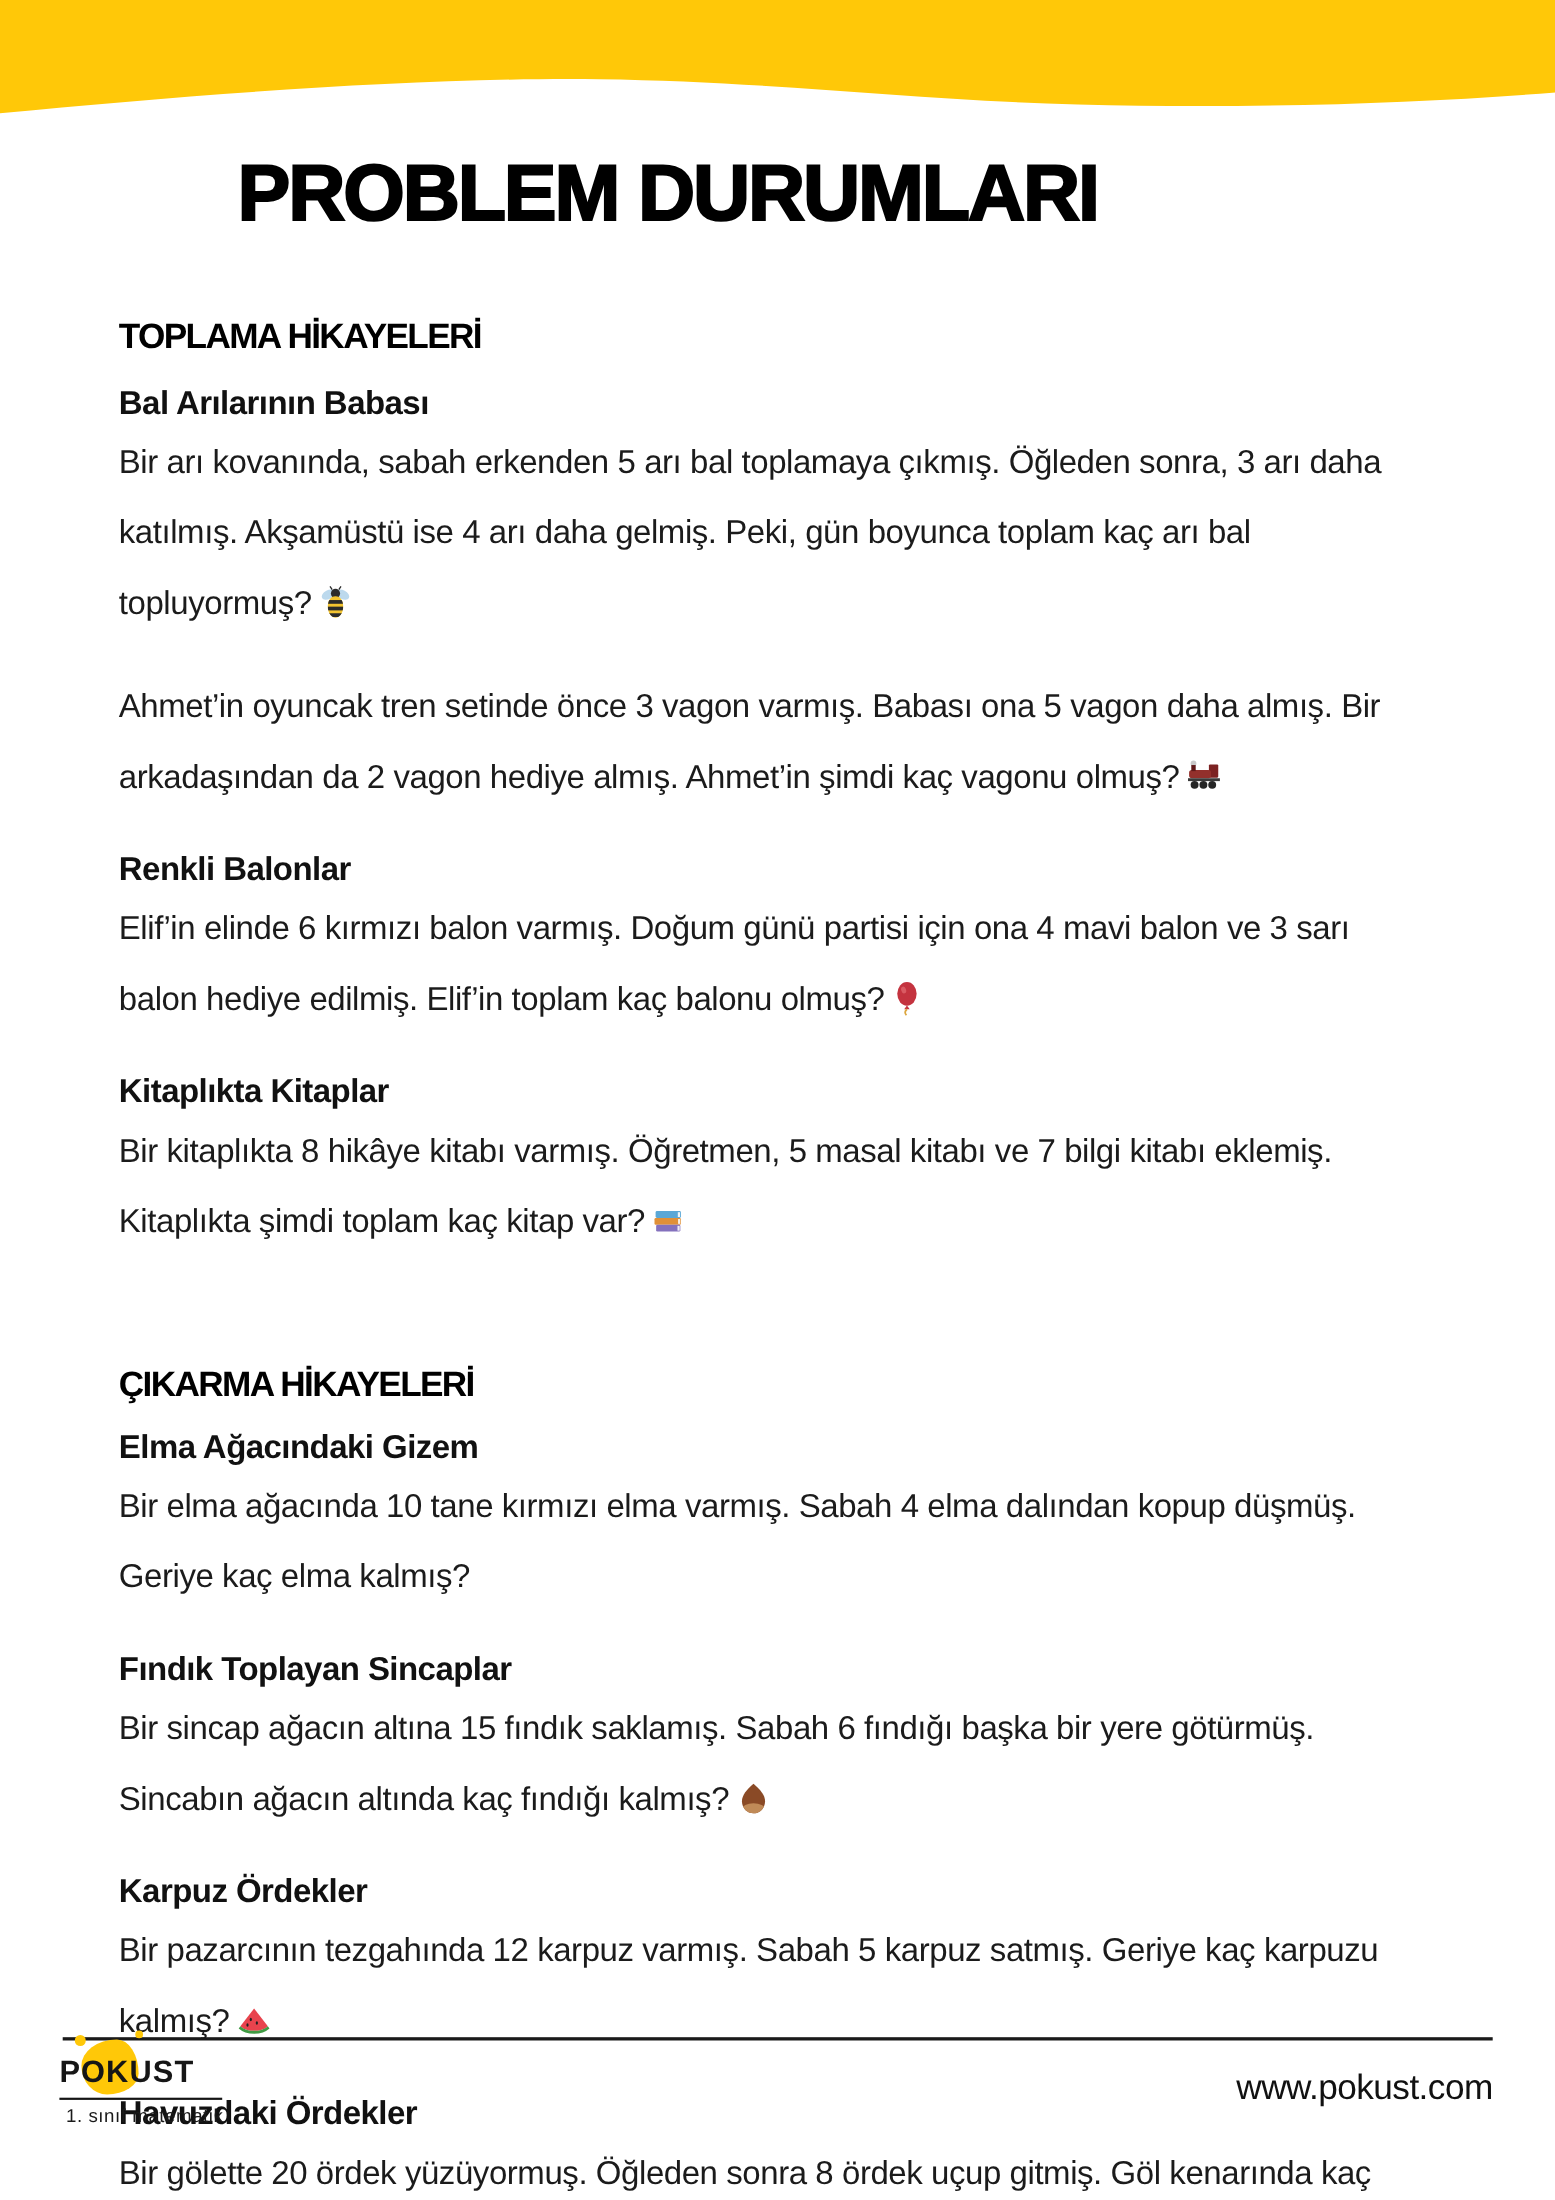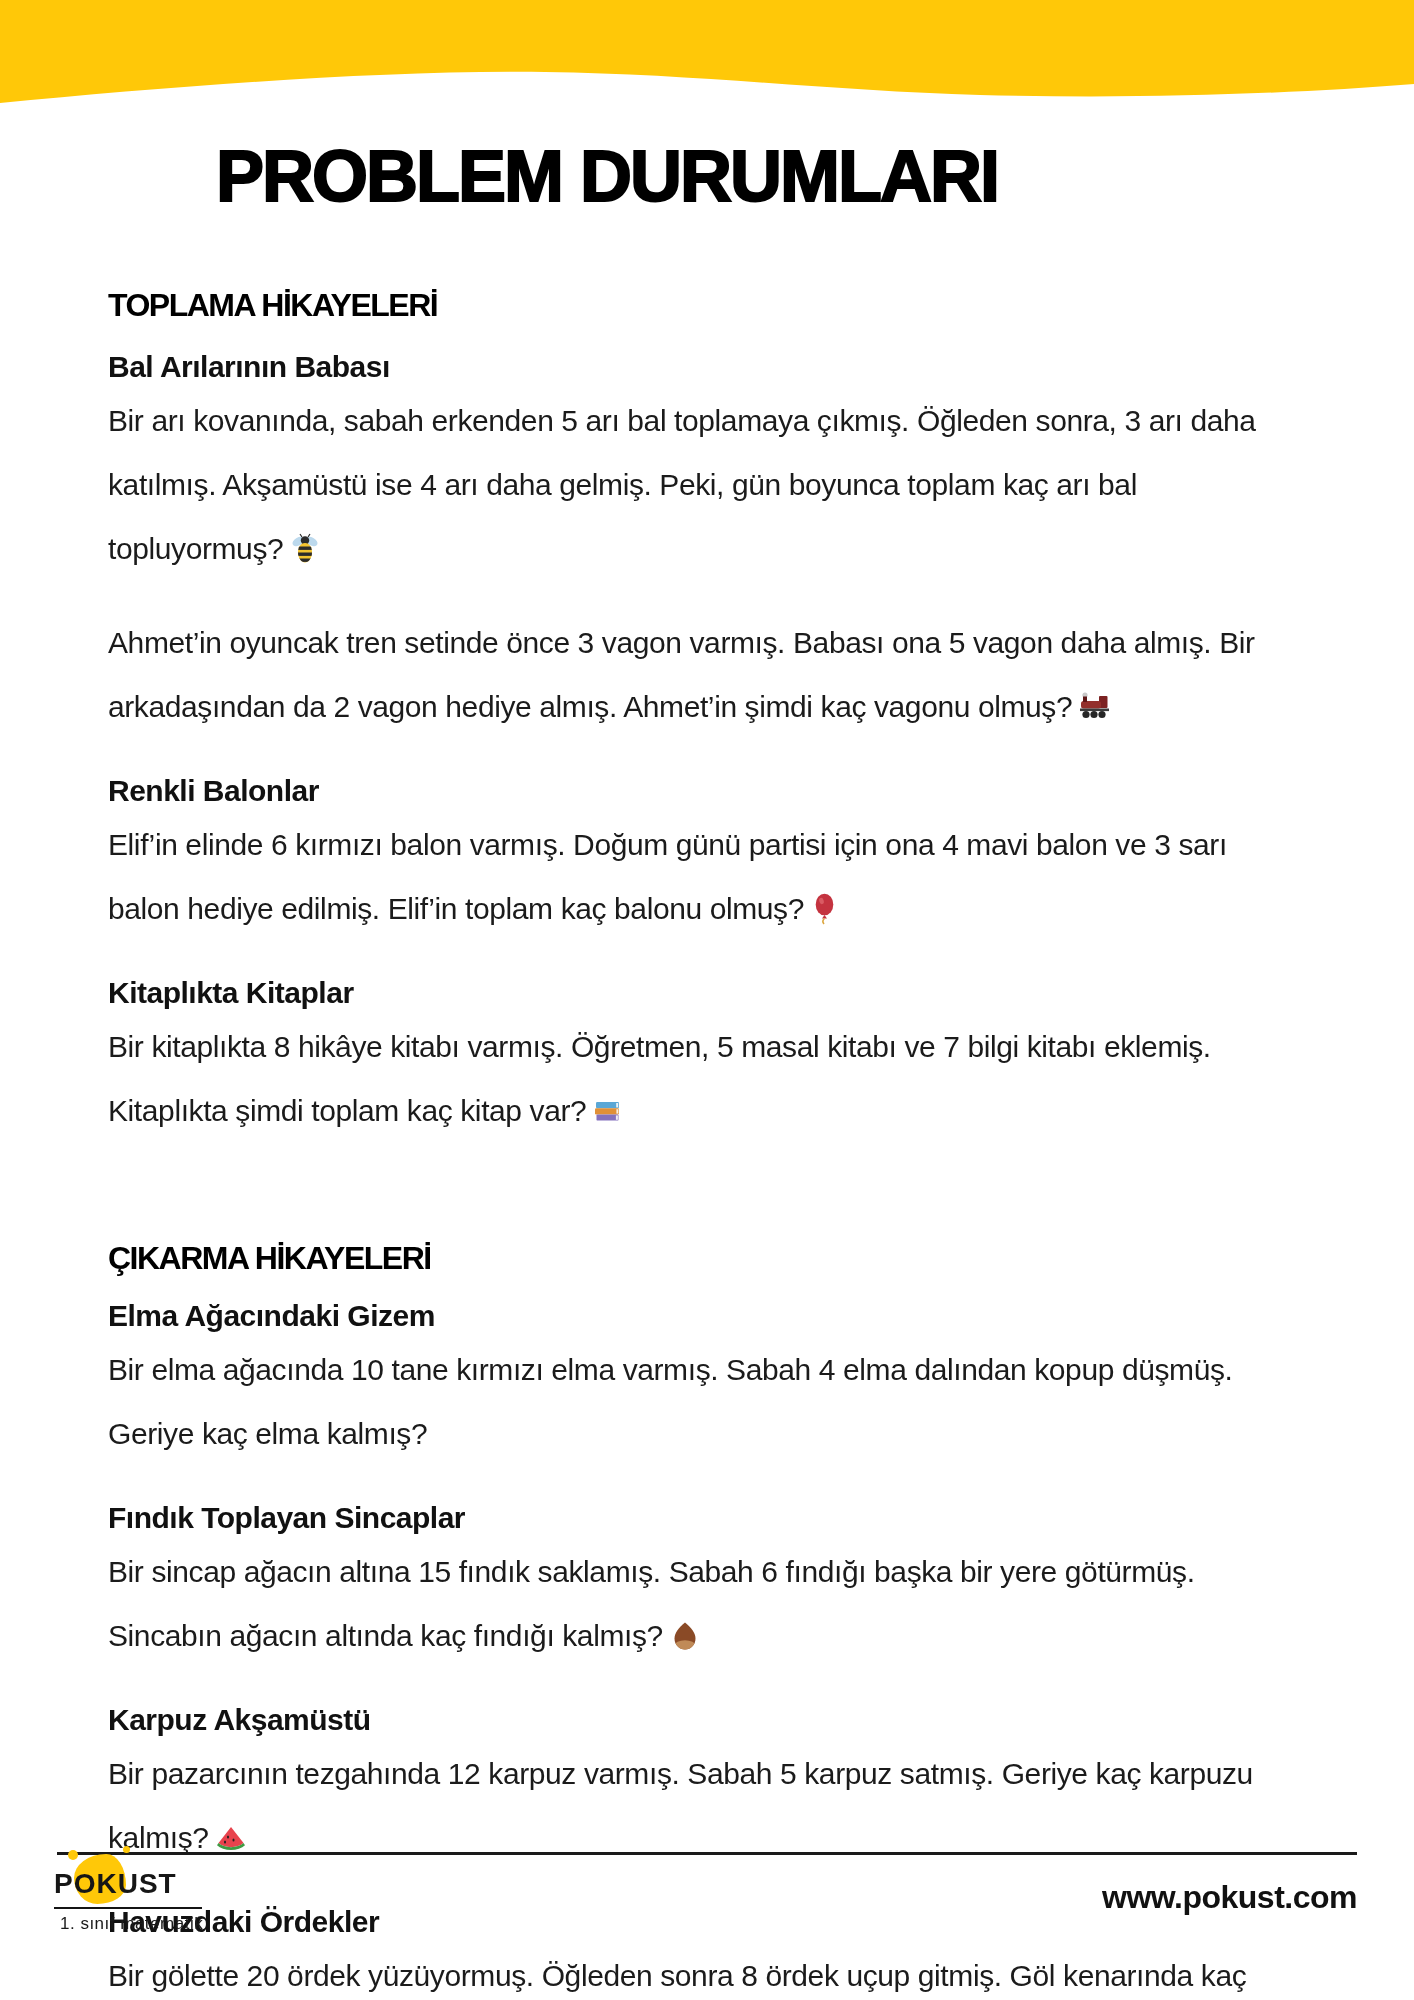--- a/index.html
+++ b/index.html
@@ -46,21 +46,21 @@
     background:#FFC808;border-radius:50%;
   }
   .logo-text{
     position:relative;z-index:1;margin:0;font-size:28px;line-height:40px;
     font-weight:700;letter-spacing:1px;color:#161616;
   }
   .logo-underline{position:relative;z-index:1;width:148px;height:2px;background:#141414;margin-top:3px;}
   .logo-subtitle{position:relative;z-index:1;margin:6px 0 0 6px;font-size:17px;line-height:18px;color:#1a1a1a;letter-spacing:0.5px;}
   .website{
     position:absolute;right:57px;top:1880px;margin:0;font-size:32px;line-height:34px;
-    font-weight:700;color:#111;letter-spacing:-0.5px;
+    font-weight:400;color:#111;letter-spacing:-0.5px;
   }
 </style>
 </head>
 <body>
 
 <svg class="wave" viewBox="0 0 1414 110" preserveAspectRatio="none" aria-hidden="true">
   <path d="M0,0 H1414 V84 C1290,94 1140,99 980,95 C830,91 700,74 545,72 C385,70 175,86 0,103 Z" fill="#FFC808"></path>
 </svg>
 
 <h1 class="page-title">PROBLEM DURUMLARI</h1>
@@ -137,21 +137,21 @@
               <path d="M16 2.5 C22.5 8 26.5 13 26.5 18.5 C26.5 24.8 21.8 29.5 16 29.5 C10.2 29.5 5.5 24.8 5.5 18.5 C5.5 13 9.5 8 16 2.5 Z"></path>
             </clipPath>
             <path d="M16 2.5 C22.5 8 26.5 13 26.5 18.5 C26.5 24.8 21.8 29.5 16 29.5 C10.2 29.5 5.5 24.8 5.5 18.5 C5.5 13 9.5 8 16 2.5 Z" fill="#8a4a26"></path>
             <g clip-path="url(#hn)">
               <ellipse cx="16" cy="25.5" rx="10.5" ry="5.2" fill="#c08a57"></ellipse>
             </g>
           </svg></span></p>
   </article>
 
   <article class="problem">
-    <h3>Karpuz Akşamüstü</h3>
+    <h3>Karpuz Ördekler</h3>
     <p><span>Bir pazarcının tezgahında 12 karpuz varmış. Sabah 5 karpuz satmış. Geriye kaç karpuzu kalmış?</span><span class="emoji"><svg viewBox="0 0 32 32">
             <path d="M16 5 L28.5 21 A15 9.5 0 0 1 3.5 21 Z" fill="#e8434d"></path>
             <path d="M3.5 21 A15 9.5 0 0 0 28.5 21 L30 23.2 A17 11 0 0 1 2 23.2 Z" fill="#3f9b43"></path>
             <ellipse cx="13" cy="15" rx="1" ry="1.6" fill="#222"></ellipse>
             <ellipse cx="18.5" cy="18" rx="1" ry="1.6" fill="#222"></ellipse>
             <ellipse cx="10" cy="20" rx="1" ry="1.6" fill="#222"></ellipse>
           </svg></span></p>
   </article>
 
   <article class="problem">

